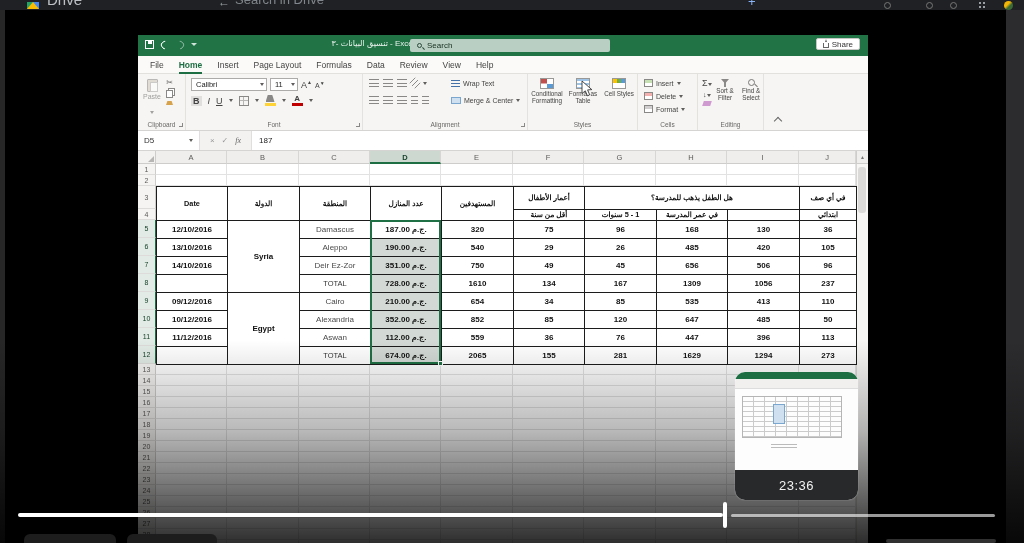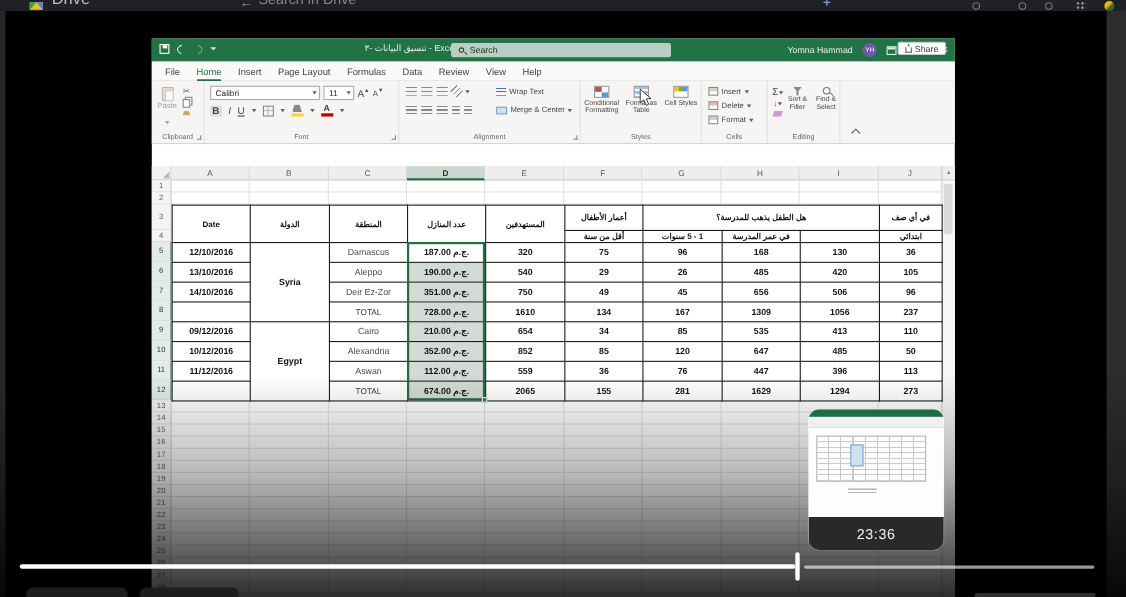--- a/index.html
+++ b/index.html
@@ -43,21 +43,21 @@
   .xl-right{position:absolute;right:6px;top:0;height:21px;display:flex;align-items:center;gap:9px}
   .uname{font-size:8px;color:#e9f2ed}
   .uav{width:13px;height:13px;border-radius:50%;background:#6b5ca5;color:#fff;font-size:6px;display:flex;align-items:center;justify-content:center}
   .ico-rd{width:9px;height:8px;border:1px solid #dcebe2;box-shadow:inset 0 2px 0 #dcebe2}
   .ico-min{width:7px;height:1px;background:#fff;margin-top:4px}
   .ico-max{width:7px;height:7px;border:1px solid #fff}
   .ico-x{font-size:10px;line-height:10px;color:#fff}
 
   .xl-tabs{position:absolute;left:0;top:21px;width:730px;height:18px;background:#fbfaf8;border-bottom:1px solid #e3e1de;display:flex;align-items:center;gap:15px;padding-left:12px;font-size:8.5px;color:#444}
   .xtab{height:18px;line-height:18px;cursor:default}
-  .xtab.active{color:#1e6e44;font-weight:normal;box-shadow:inset 0 -2px 0 #1e6e44}
+  .xtab.active{color:#1e6e44;font-weight:bold;box-shadow:inset 0 -2px 0 #1e6e44}
   .share-btn{position:absolute;right:8px;top:3px;height:12px;border:1px solid #c8c6c4;border-radius:2px;background:#fff;font-size:8px;color:#333;display:flex;align-items:center;gap:3px;padding:0 6px}
   .share-ico{width:6px;height:5px;border:1px solid #666;border-top:none;position:relative;margin-top:2px}
   .share-ico:before{content:"";position:absolute;left:1.5px;top:-4px;border-left:1.5px solid transparent;border-right:1.5px solid transparent;border-bottom:3px solid #666}
 
   
   .xl-ribbon{position:absolute;left:0;top:39px;width:730px;height:57px;background:#f6f5f3;border-bottom:1px solid #d6d4d2;display:flex}
   .grp{position:relative;height:56px;border-right:1px solid #e4e2df}
   .grp-label{position:absolute;bottom:2px;left:0;width:100%;text-align:center;font-size:6.5px;color:#6a6866}
   .dlg{position:absolute;right:2px;bottom:3px;width:4px;height:4px;border-right:1px solid #8a8886;border-bottom:1px solid #8a8886}
   .g-clip{width:48px}.g-font{width:177px}.g-align{width:165px}.g-num{width:76px}.g-styles{width:110px}.g-cells{width:60px}.g-edit{width:66px}.g-chev{width:27px;border-right:none}
@@ -192,28 +192,20 @@
           <div class="ico-save"></div>
           <div class="ico-undo"></div>
           <div class="ico-redo"></div>
           <div class="caret"></div>
         </div>
         <div class="xl-doc">تنسيق البيانات -٣ - Excel</div>
         <div class="xl-search">
           <span class="mag"></span>
           <span>Search</span>
         </div>
-        <div class="xl-right">
-          <span class="uname">Yomna Hammad</span>
-          <span class="uav">YH</span>
-          <span class="ico-rd"></span>
-          <span class="ico-min"></span>
-          <span class="ico-max"></span>
-          <span class="ico-x">×</span>
-        </div>
       </div>
 
       <div class="xl-tabs">
 
       <div class="xtab">File</div>
           <div class="xtab active">Home</div>
           <div class="xtab">Insert</div>
           <div class="xtab">Page Layout</div>
           <div class="xtab">Formulas</div>
           <div class="xtab">Data</div>
@@ -238,21 +230,21 @@
             <span class="scis">✂</span>
             <span class="copyico"></span>
             <span class="brush"></span>
           </div>
           <div class="grp-label">Clipboard</div>
           <div class="dlg"></div>
         </div>
 
         <div class="grp g-font">
           <div class="fontrow1">
-            <div class="combo" style="width:100px">
+            <div class="combo" style="width:76px">
               <span>Calibri</span>
                 <span class="dd"></span>
             </div>
             <div class="combo" style="width:28px">
               <span>11</span>
                 <span class="dd"></span>
             </div>
             <span class="bigA">A<sup>▲</sup></span>
             <span class="bigA" style="font-size:7px">A<sup>▼</sup></span>
           </div>
@@ -351,20 +343,32 @@
             <div class="editlbl">Find &amp; Select</div>
           </div>
           <div class="grp-label">Editing</div>
         </div>
 
         <div class="grp g-chev">
           <div class="chevup"></div>
         </div>
       </div>
 
+      <div class="xl-fbar">
+        <div class="namebox">
+          <span>D5</span>
+          <span class="dd"></span>
+        </div>
+        <div class="fico">
+          <span>×</span>
+          <span>✓</span>
+          <span class="fx">fx</span>
+        </div>
+        <div class="finput">187</div>
+      </div>
 
       <div class="sheet">
         <div class="corner"></div>
         <div class="vscroll"></div>
         <div class="vsc-up">▲</div>
         <div class="vsc-thumb"></div>
 
       <div class="hline" style="top: 23px;"></div>
           <div class="hline" style="top: 34px;"></div>
           <div class="hline" style="top: 57px;"></div>

